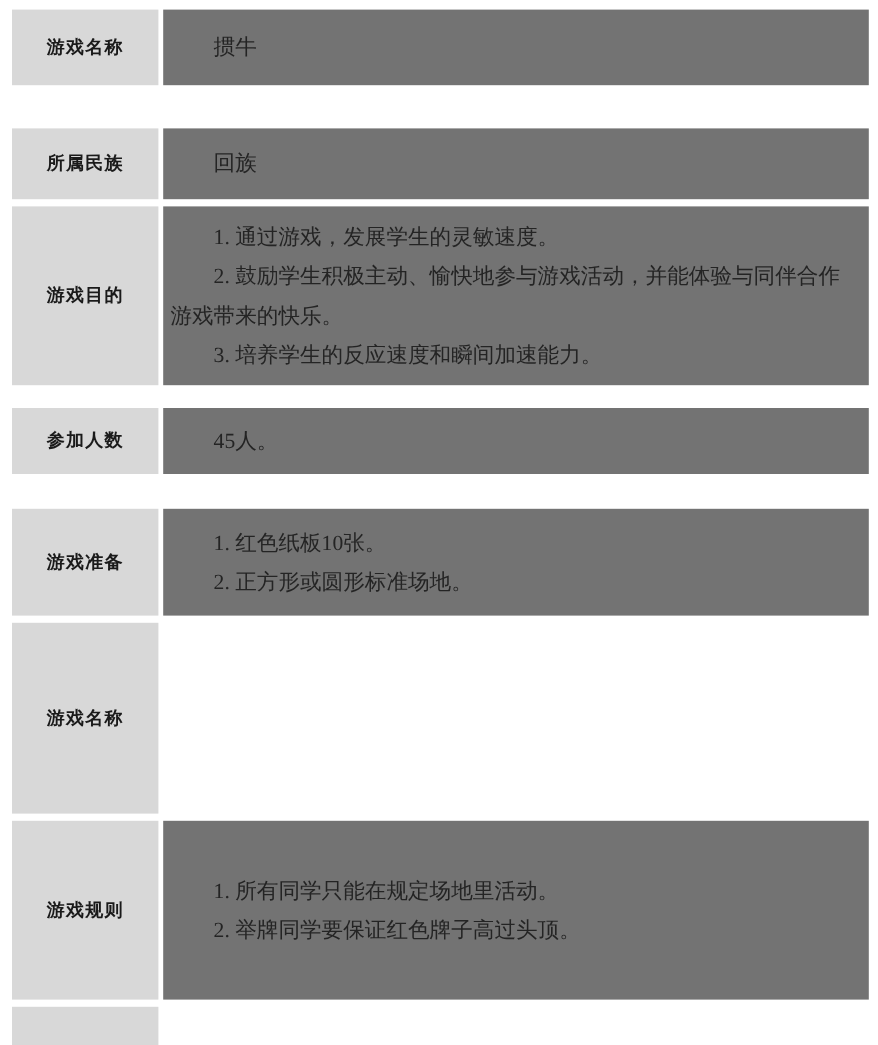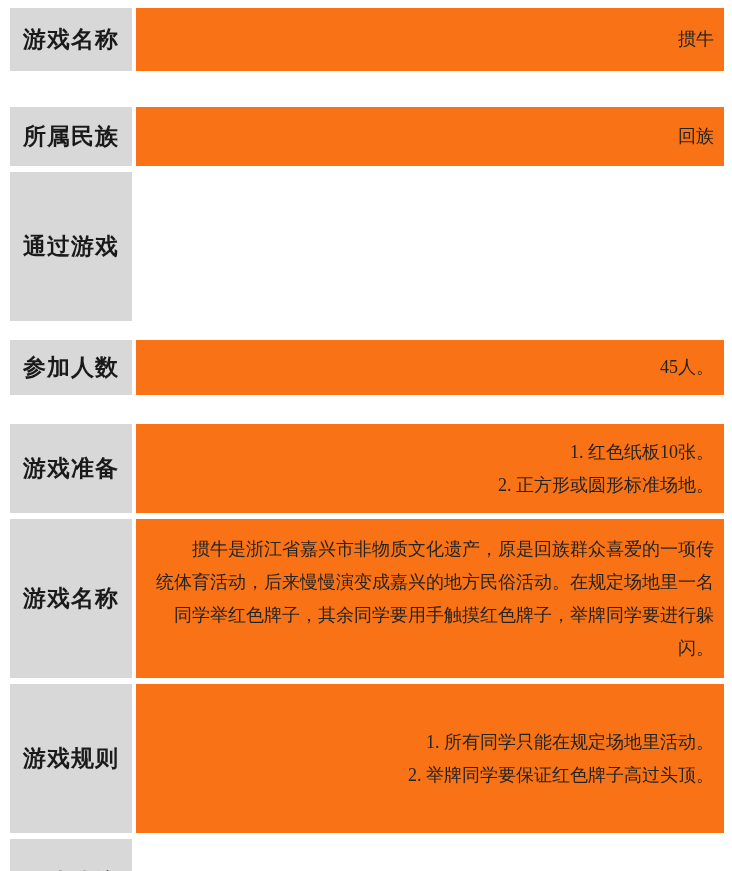--- a/index.html
+++ b/index.html
@@ -30,36 +30,35 @@
   .label-cell {
     width: 122px;
     flex: 0 0 122px;
     margin-right: 4px;
     background: #d8d8d8;
     display: flex;
     align-items: center;
     justify-content: center;
     font-family: "Liberation Sans", sans-serif;
     font-weight: bold;
-    font-size: 23px;
+    font-size: 15px;
     letter-spacing: 1px;
     color: #1a1a1a;
   }
   .content-cell {
     flex: 1 1 auto;
-    background: #f97316;
+    background: #737373;
     display: flex;
     flex-direction: column;
     justify-content: center;
     padding: 6px 10px 6px 6px;
     box-sizing: border-box;
     font-size: 18px;
     line-height: 33px;
     color: #242424;
-    text-align: right;
   }
   .content-cell p {
     margin: 0;
     text-indent: 2em;
   }
   
   .row:nth-child(1) { min-height: 63px; }
   .row:nth-child(2) { min-height: 59px; margin-top: 36px; }
   .row:nth-child(3) { min-height: 149px; }
   .row:nth-child(4) { min-height: 55px; margin-top: 19px; }
@@ -84,21 +83,26 @@
       <div class="row">
         <div class="label-cell">
           <span>所属民族</span>
         </div>
         <div class="content-cell">
           <p>回族</p>
         </div>
       </div>
       <div class="row">
         <div class="label-cell">
-          <span>通过游戏</span>
+          <span>游戏目的</span>
+        </div>
+        <div class="content-cell">
+          <p>1. 通过游戏，发展学生的灵敏速度。</p>
+          <p>2. 鼓励学生积极主动、愉快地参与游戏活动，并能体验与同伴合作游戏带来的快乐。</p>
+          <p>3. 培养学生的反应速度和瞬间加速能力。</p>
         </div>
       </div>
       <div class="row">
         <div class="label-cell">
           <span>参加人数</span>
         </div>
         <div class="content-cell">
           <p>45人。</p>
         </div>
       </div>
@@ -108,23 +112,20 @@
         </div>
         <div class="content-cell">
           <p>1. 红色纸板10张。</p>
           <p>2. 正方形或圆形标准场地。</p>
         </div>
       </div>
       <div class="row">
         <div class="label-cell">
           <span>游戏名称</span>
         </div>
-        <div class="content-cell">
-          <p>掼牛是浙江省嘉兴市非物质文化遗产，原是回族群众喜爱的一项传统体育活动，后来慢慢演变成嘉兴的地方民俗活动。在规定场地里一名同学举红色牌子，其余同学要用手触摸红色牌子，举牌同学要进行躲闪。</p>
-        </div>
       </div>
       <div class="row">
         <div class="label-cell">
           <span>游戏规则</span>
         </div>
         <div class="content-cell">
           <p>1. 所有同学只能在规定场地里活动。</p>
           <p>2. 举牌同学要保证红色牌子高过头顶。</p>
         </div>
       </div>

